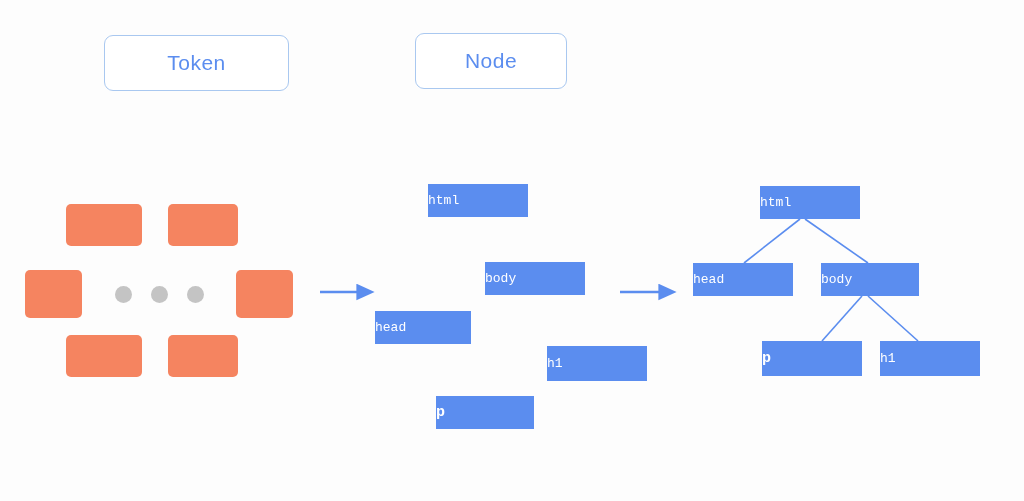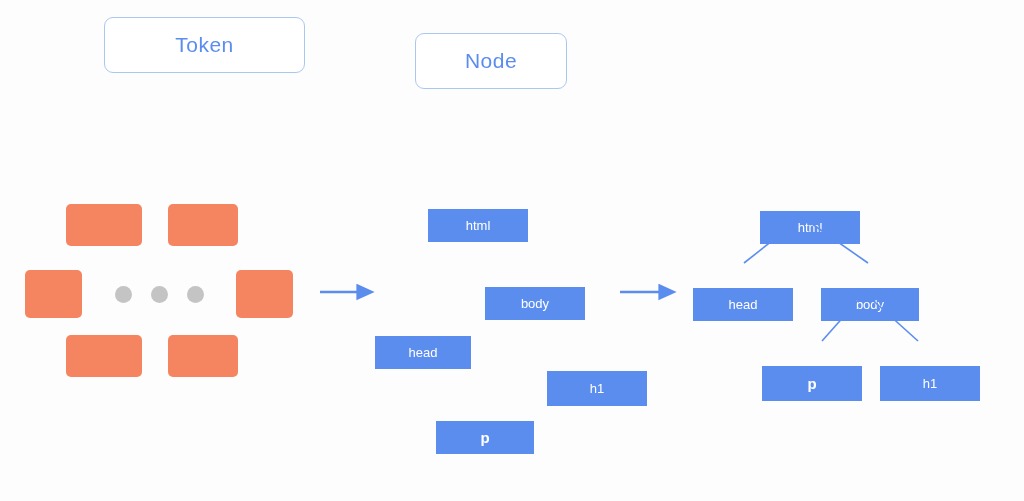--- a/index.html
+++ b/index.html
@@ -47,44 +47,42 @@
     width: 17px;
     height: 17px;
   }
 
   
   .node-box {
     position: absolute;
     background: #5b8def;
     display: flex;
     align-items: center;
-    justify-content: center;
     color: #ffffff;
     font-size: 13px;
-    font-family: Liberation Sans, sans-serif;
-    margin-top: 25px;
+    font-family: Liberation Mono, monospace;
   }
   .node-box.big-label { font-size: 15px; font-weight: bold; }
 
   
   .overlay {
     position: absolute;
     left: 0;
     top: 0;
     width: 1024px;
     height: 501px;
     pointer-events: none;
   }
 </style>
 </head>
 <body style="background: rgb(253, 253, 253);">
 
 <div id="canvas" style="background: rgb(253, 253, 253);">
 
-  <div class="pill" style="left: 104px; top: 17px; width: 201px; height: 56px;">
+  <div class="pill" style="left: 104px; top: 35px; width: 185px; height: 56px;">
     <span>Token</span>
   </div>
   <div class="pill" style="left: 415px; top: 33px; width: 152px; height: 56px;">
     <span>Node</span>
   </div>
 
   <div id="token-column">
       <div class="token-block" style="left: 66px; top: 204px; width: 76px; height: 42px; background: rgb(245, 132, 96);"></div>
       <div class="token-block" style="left: 168px; top: 204px; width: 70px; height: 42px; background: rgb(245, 132, 96);"></div>
       <div class="token-block" style="left: 25px; top: 270px; width: 57px; height: 48px; background: rgb(245, 132, 96);"></div>

